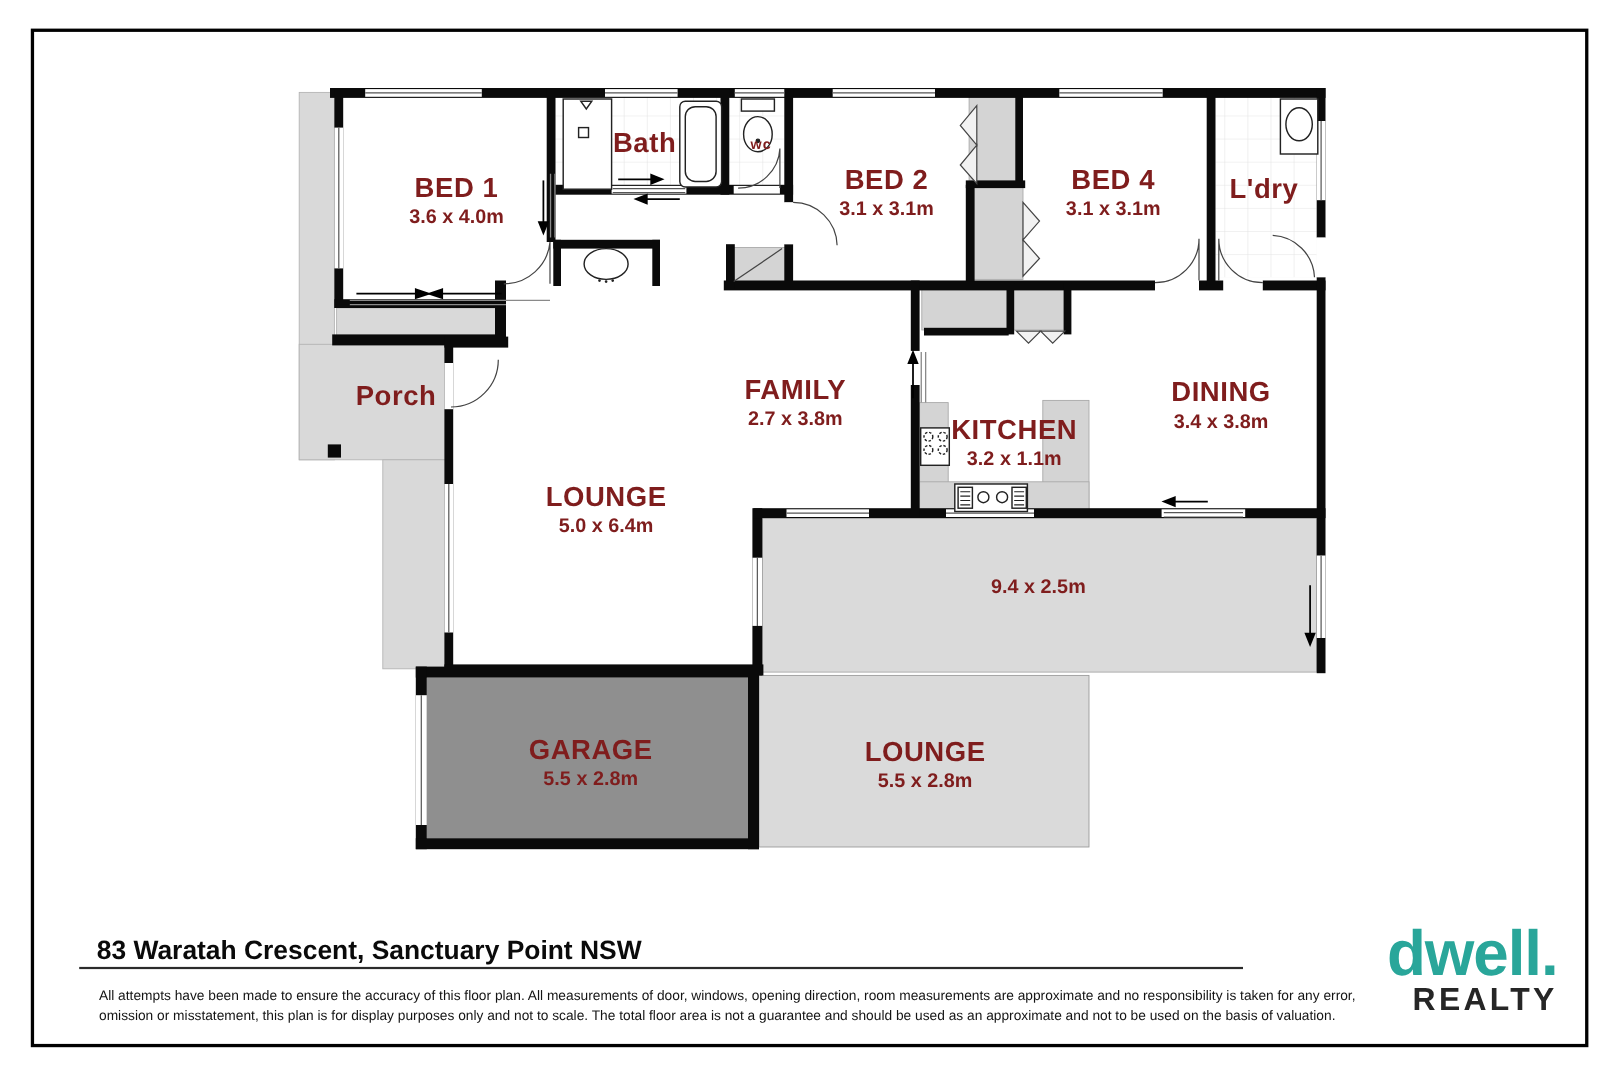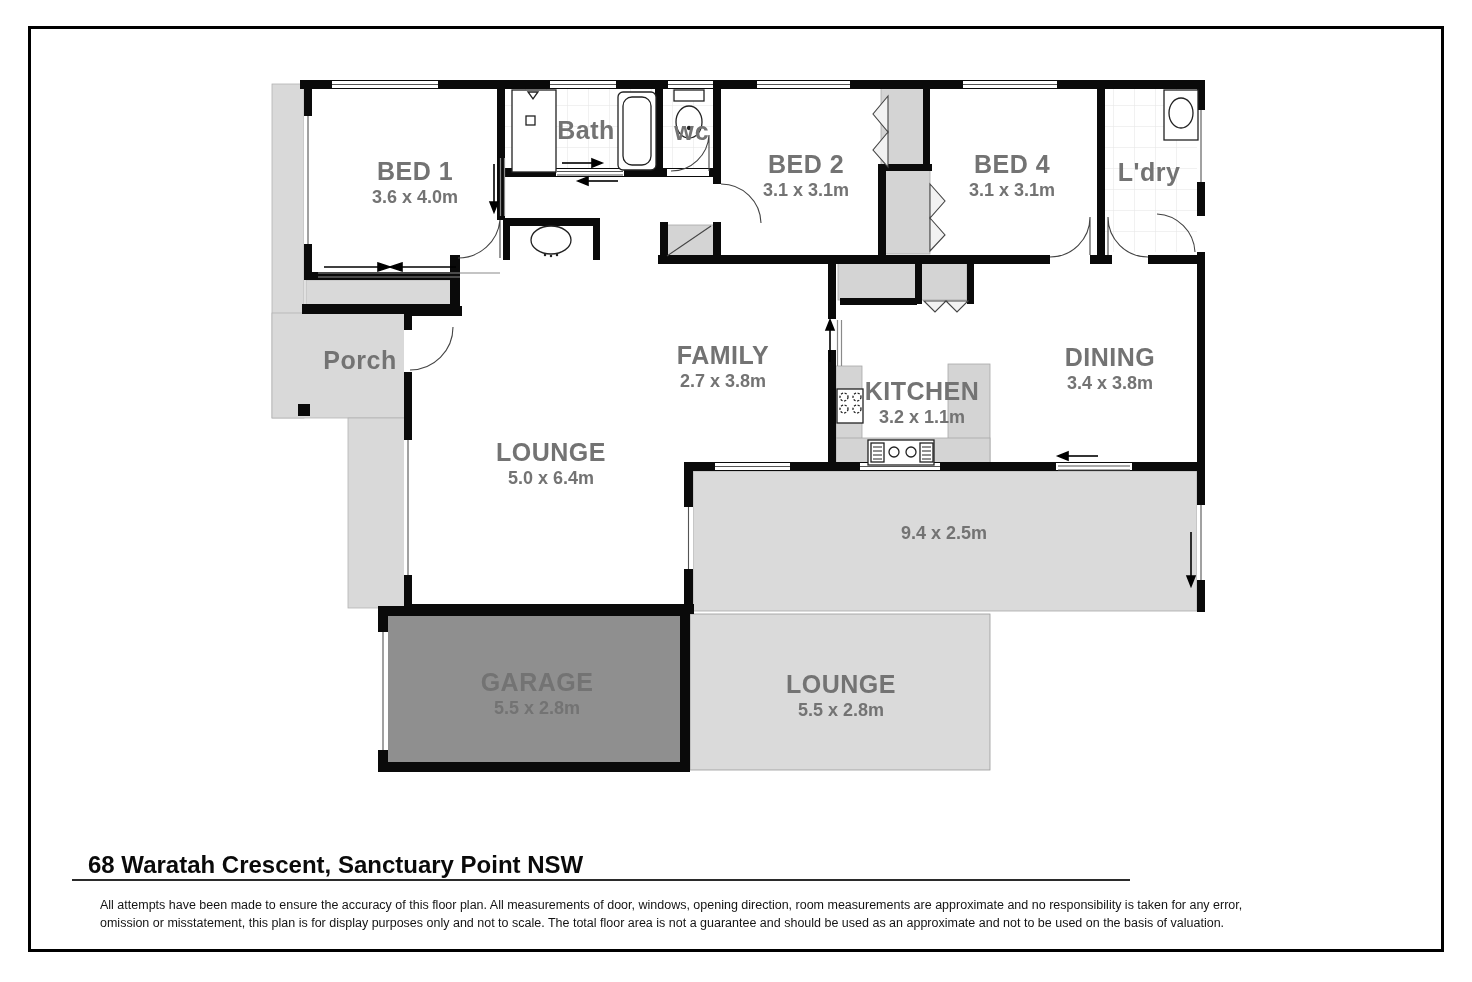--- a/index.html
+++ b/index.html
@@ -1,29 +1,29 @@
 <!DOCTYPE html>
 <html style="--accent: #29a69a; --logo-dark: #262626;"><head>
 <meta charset="utf-8">
 <style>
   html,body{margin:0;padding:0;background:#fff;}
   #stage{position:relative;width:1472px;height:982px;background:#fff;overflow:hidden;
          font-family:"Liberation Sans","DejaVu Sans",sans-serif;}
   #frame{position:absolute;left:28px;top:26px;width:1416px;height:926px;
          border:3px solid #000;box-sizing:border-box;}
   #plan-svg{position:absolute;left:0;top:0;width:1472px;height:982px;}
-  .label{position:absolute;transform:translate(-50%,-50%);text-align:center;color:#737373;
+  .label{position:absolute;transform:translate(-50%,-50%);text-align:center;color:#7f1d1d;
          font-weight:bold;line-height:1.22;white-space:nowrap;}
   .label .nm{font-size:25px;letter-spacing:.5px;}
   .label .dm{font-size:18px;}
-  .label.small .nm{font-size:25px;letter-spacing:1px;}
+  .label.small .nm{font-size:13px;letter-spacing:1px;}
   
   .address{position:absolute;left:88px;top:851px;font-size:24px;font-weight:bold;color:#0a0a0a;}
   .rule{position:absolute;left:72px;top:879px;width:1058px;height:2px;background:#2b2b2b;}
-  .disclaimer{position:absolute;left:90px;top:896px;font-size:12.5px;color:#141414;line-height:18px;margin-left:10px;}
+  .disclaimer{position:absolute;left:90px;top:896px;font-size:12.5px;color:#141414;line-height:18px;}
   .logo{position:absolute;right:56px;top:838px;text-align:right;}
   .logo .brand{font-size:58px;font-weight:bold;letter-spacing:-1px;line-height:58px;
                color:var(--accent,#29a69a);}
   .logo .sub{font-size:29px;font-weight:bold;letter-spacing:3px;color:var(--logo-dark,#262626);
              margin-top:-3px;}
 </style>
 </head>
 <body>
 
 <div id="stage">
@@ -280,20 +280,24 @@
     </div>
   <div class="label" style="left:537px;top:693px">
     <div class="nm">GARAGE</div>
       <div class="dm">5.5 x 2.8m</div>
     </div>
   <div class="label" style="left:841px;top:695px">
     <div class="nm">LOUNGE</div>
       <div class="dm">5.5 x 2.8m</div>
     </div>
 
-  <div class="address">68 Waratah Crescent, Sanctuary Point NSW</div>
+  <div class="address">83 Waratah Crescent, Sanctuary Point NSW</div>
   <div class="rule"></div>
   <div class="disclaimer">
     <div>All attempts have been made to ensure the accuracy of this floor plan. All measurements of door, windows, opening direction, room measurements are approximate and no responsibility is taken for any error,</div>
     <div>omission or misstatement, this plan is for display purposes only and not to scale. The total floor area is not a guarantee and should be used as an approximate and not to be used on the basis of valuation.</div>
   </div>
+  <div class="logo">
+    <div class="brand">dwell.</div>
+    <div class="sub">REALTY</div>
+  </div>
 
 </div>
 
 </body></html>

